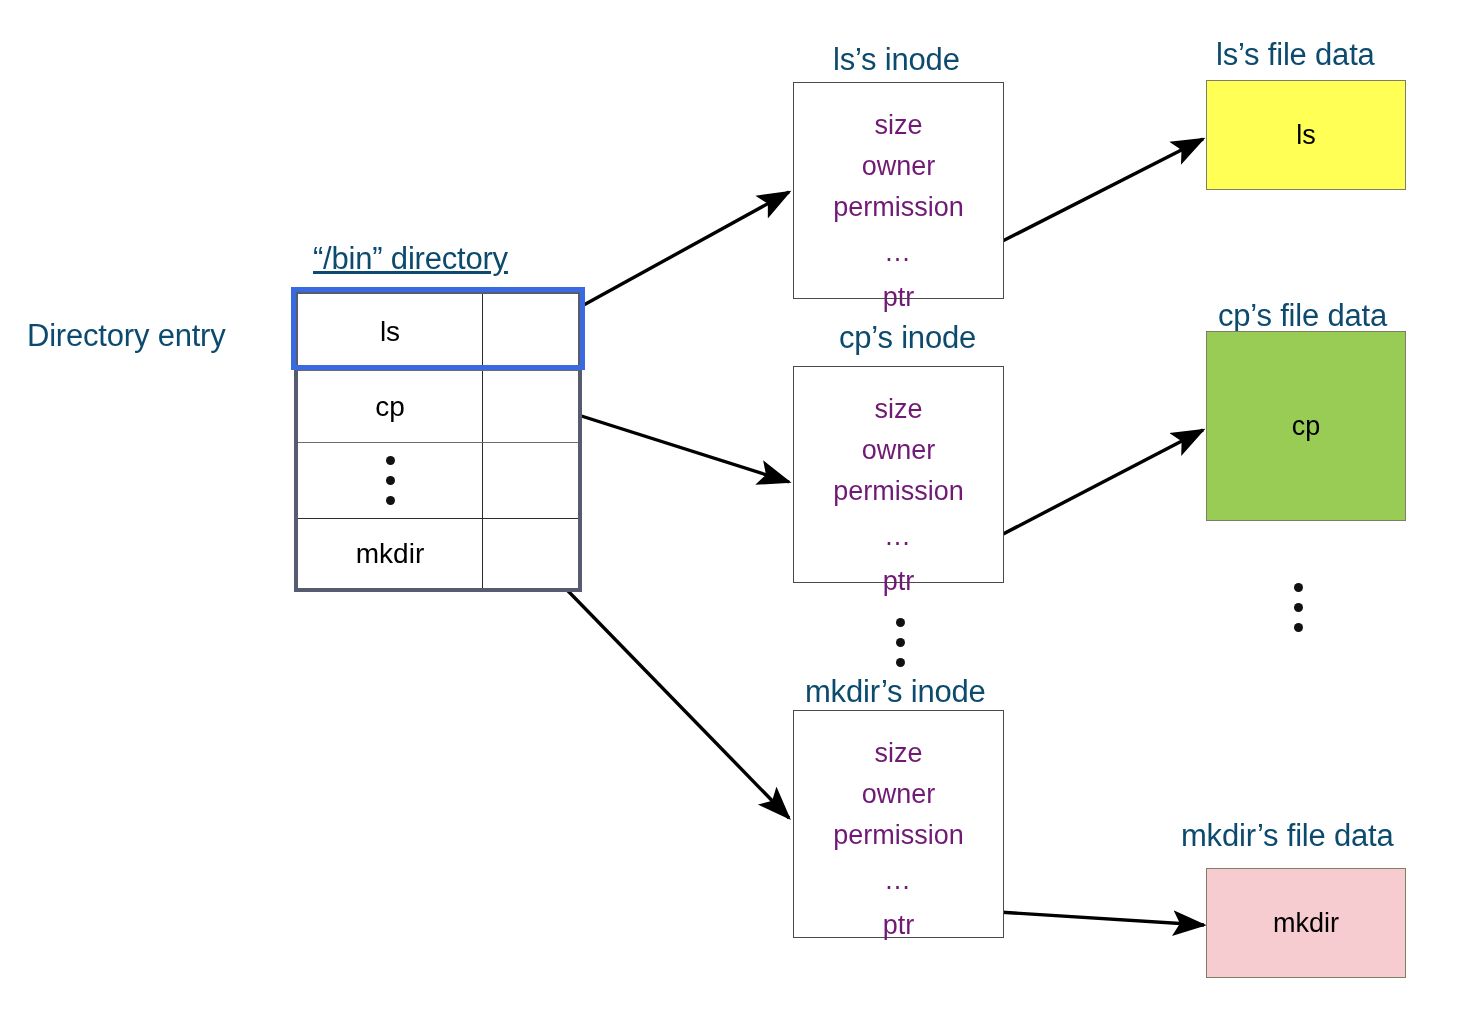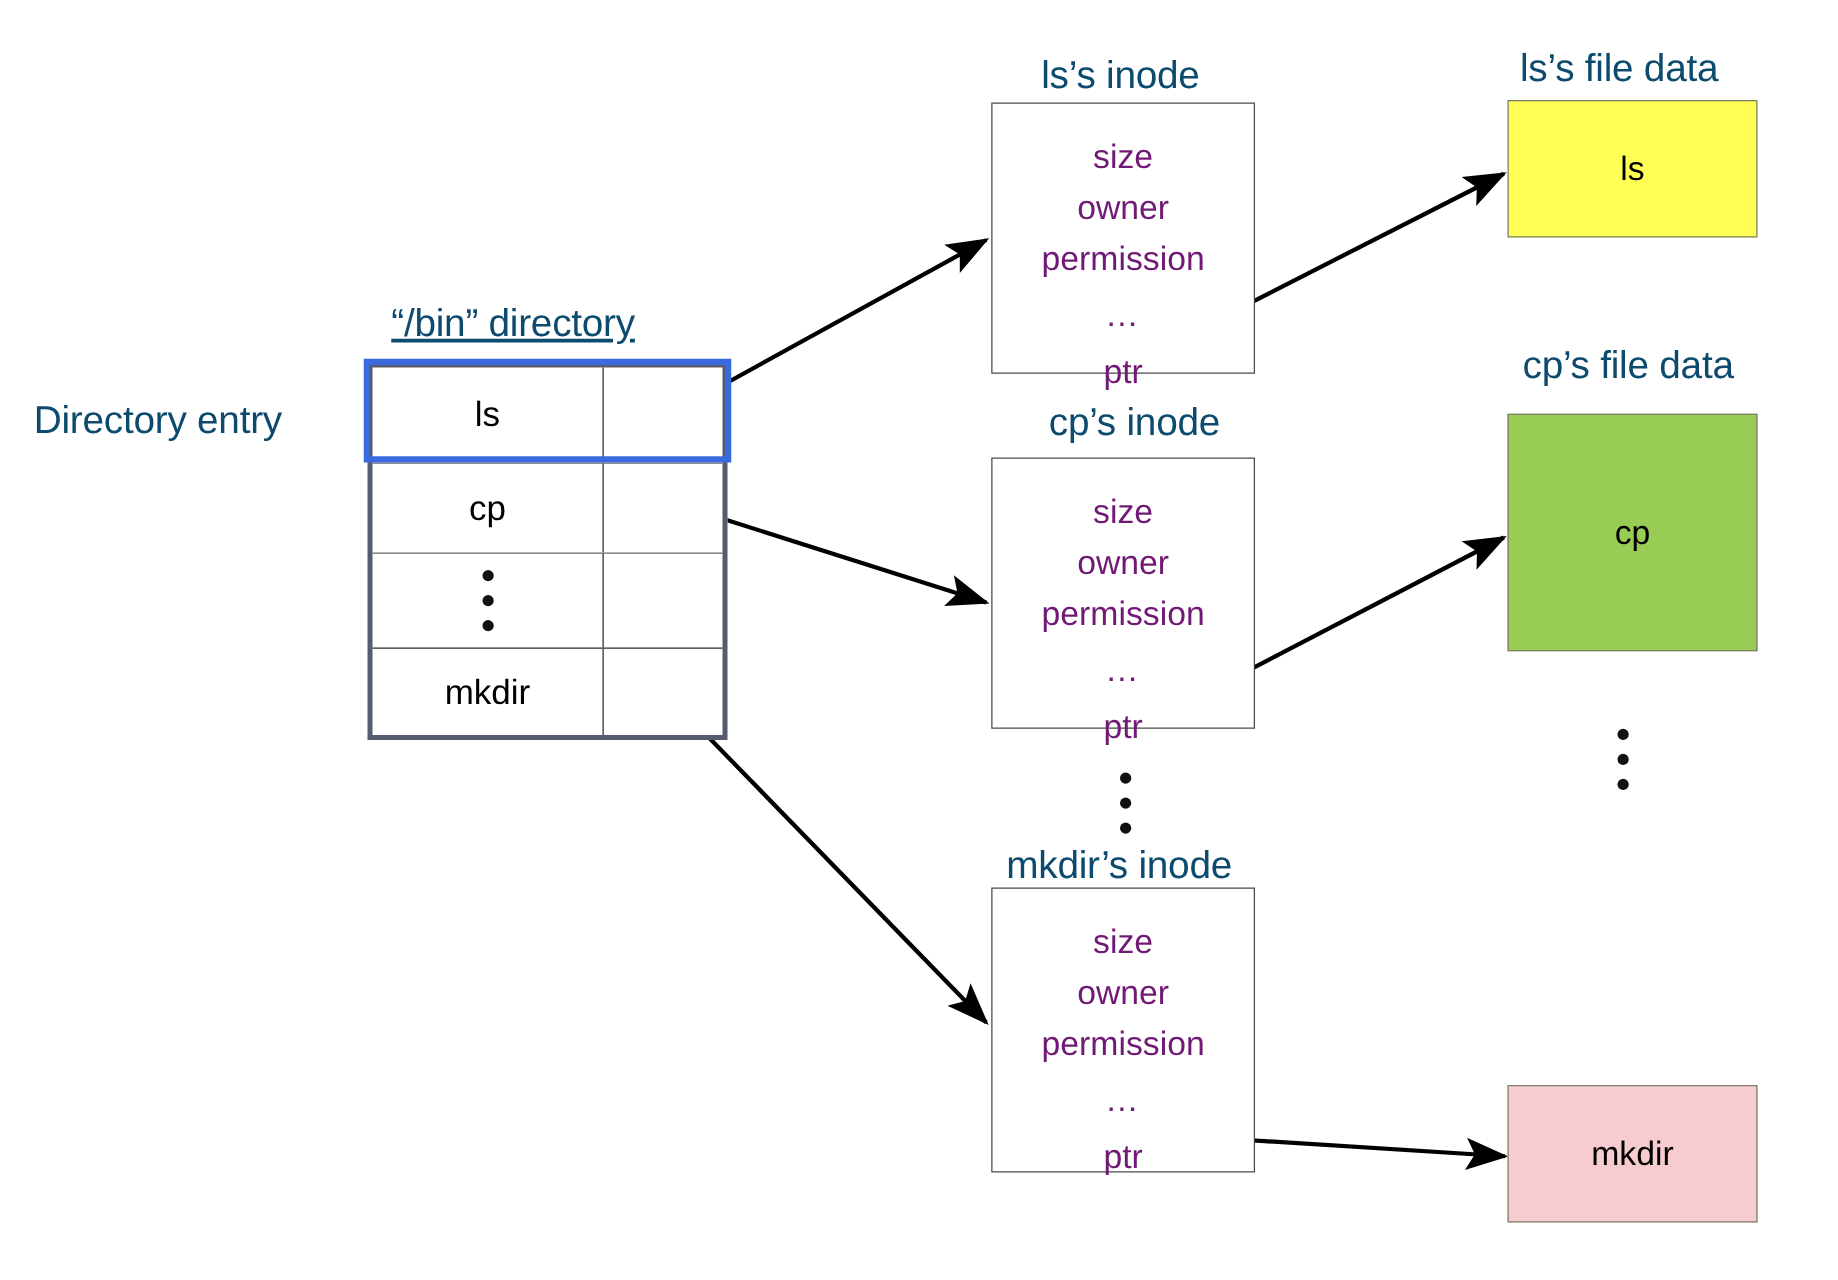--- a/index.html
+++ b/index.html
@@ -220,28 +220,29 @@
     <div class="inode-line">permission</div>
     <div class="inode-line ellipsis">…</div>
     <div class="inode-line ptr">ptr</div>
   </div>
 
   <div class="caption" style="left:1216px; top:39px;">ls’s file data</div>
   <div class="data-box" style="left:1206px; top:80px; width:200px; height:110px; background:#FFFF55;">
     <span>ls</span>
   </div>
 
-  <div class="caption" style="left:1218px; top:276px;">cp’s file data</div>
+  <div class="caption" style="left:1218px; top:300px;">cp’s file data</div>
   <div class="data-box" style="left:1206px; top:331px; width:200px; height:190px; background:#99CC55;">
     <span>cp</span>
   </div>
 
   <span class="vdots" style="left:1291px; top:583px;">
       <i></i>
       <i></i>
       <i></i>
     </span>
 
+  <div class="caption" style="left:1181px; top:820px;">mkdir’s file data</div>
   <div class="data-box" style="left:1206px; top:868px; width:200px; height:110px; background:#F7CCD0;">
     <span>mkdir</span>
   </div>
 
 </div>
 
 </body></html>

